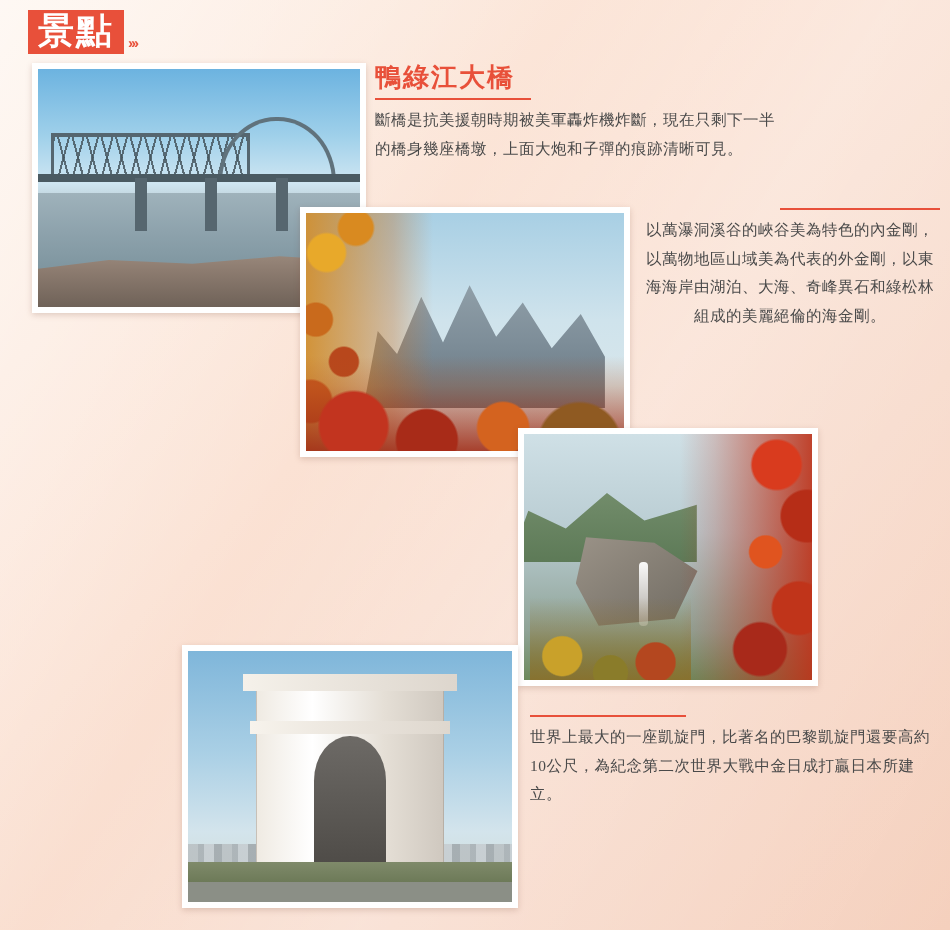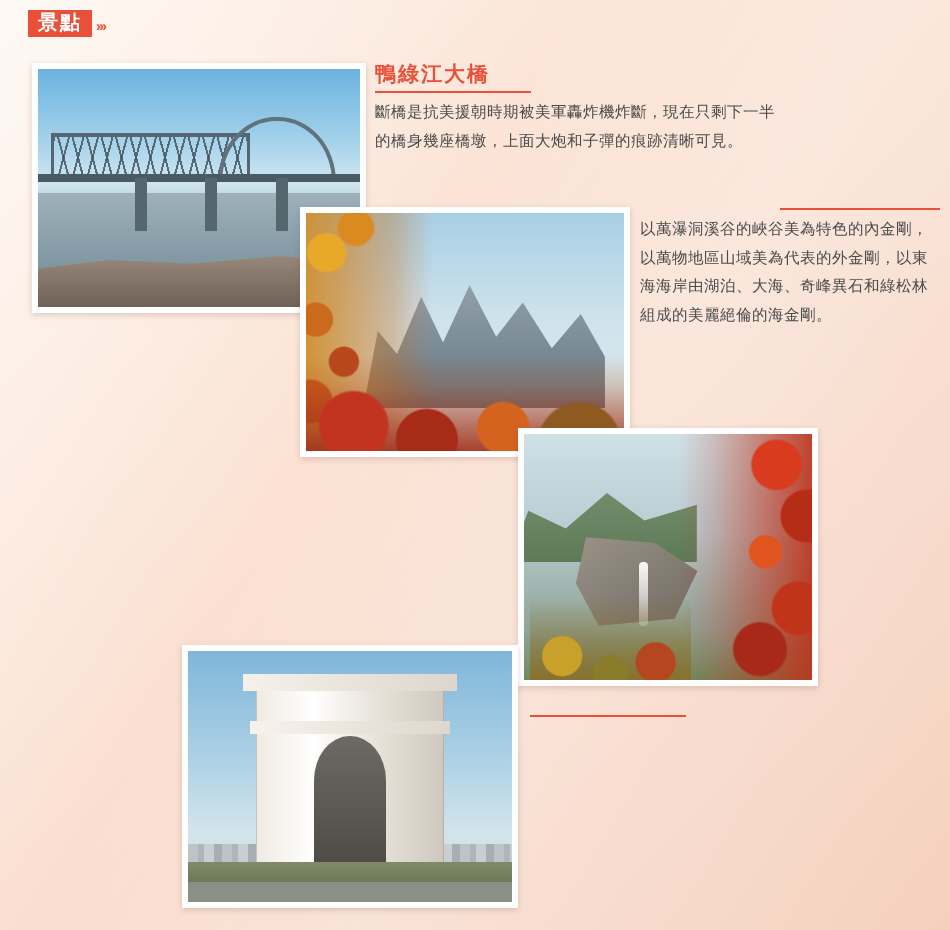--- a/index.html
+++ b/index.html
@@ -31,21 +31,21 @@
 
   
   .header {
     position: absolute;
     left: 28px;
     top: 10px;
     display: flex;
     align-items: flex-end;
   }
   .header-title {
-    font-size: 20px;
+    font-size: 36px;
     font-weight: bold;
     color: #ffffff;
     background: #e8503a;
     padding: 2px 10px 4px 10px;
     letter-spacing: 2px;
     line-height: 1.05;
     font-family: "DejaVu Sans", "Liberation Sans", sans-serif;
   }
   .header-arrows {
     color: #e8503a;
@@ -208,41 +208,41 @@
     position: absolute; left: 0; right: 0; bottom: 14%; height: 9%;
     background: repeating-linear-gradient(90deg,#b9bfc2 0 10px, #a7aeb2 10px 16px, #c6ccd0 16px 26px, #9fa6aa 26px 34px);
     opacity: .85;
   }
 
   
   .block { position: absolute; }
   .title-row { display: flex; align-items: flex-end; }
   .title-row.right { justify-content: flex-end; }
   .sec-title {
-    font-size: 21px;
+    font-size: 26px;
     font-weight: bold;
     color: #e8503a;
     letter-spacing: 2px;
     white-space: nowrap;
     font-family: "DejaVu Sans", "Liberation Sans", sans-serif;
     padding-bottom: 3px;
   }
   .rule {
     height: 0;
     border-bottom: 2px solid #e8503a;
     margin-bottom: 6px;
   }
   .body-text {
     font-size: 15.5px;
     line-height: 1.85;
     color: #4a4a4a;
-    font-family: Liberation Mono, monospace;
+    font-family: Liberation Serif, serif;
     letter-spacing: 0.5px;
   }
-  .body-text.right { text-align: left; }
+  .body-text.right { text-align: center; }
 
   
   #block-bridge { left: 375px; top: 60px; width: 400px; }
   #block-bridge .rule { width: 156px; }
 
   #block-kumgang { left: 640px; top: 208px; width: 300px; text-align: right; }
   #block-kumgang .rule { width: 160px; margin-left: auto; }
 
   #block-myohyang { left: 18px; top: 472px; width: 470px; text-align: right; }
   #block-myohyang .rule { width: 180px; margin-left: auto; }
@@ -317,14 +317,15 @@
       <div class="arch-top"></div>
       <div class="arch-cornice"></div>
       <div class="arch-void"></div>
       <div class="arch-ground"></div>
       <div class="arch-road"></div>
     </div>
   </div>
 
   <div class="block" id="block-arch">
     <div class="rule"></div>
+    <div class="body-text">世界上最大的一座凱旋門，比著名的巴黎凱旋門還要高約10公尺，為紀念第二次世界大戰中金日成打贏日本所建立。</div>
   </div>
 </div>
 
 </body></html>

